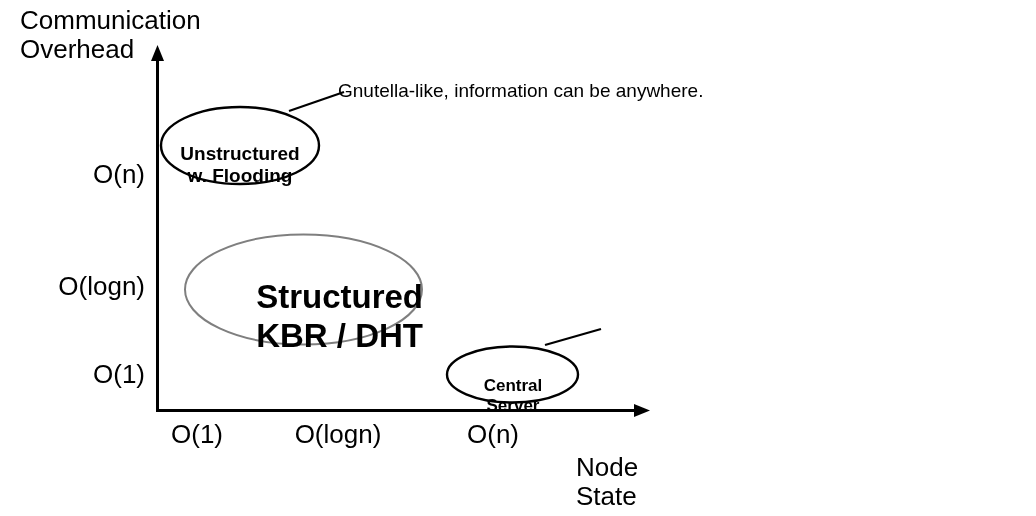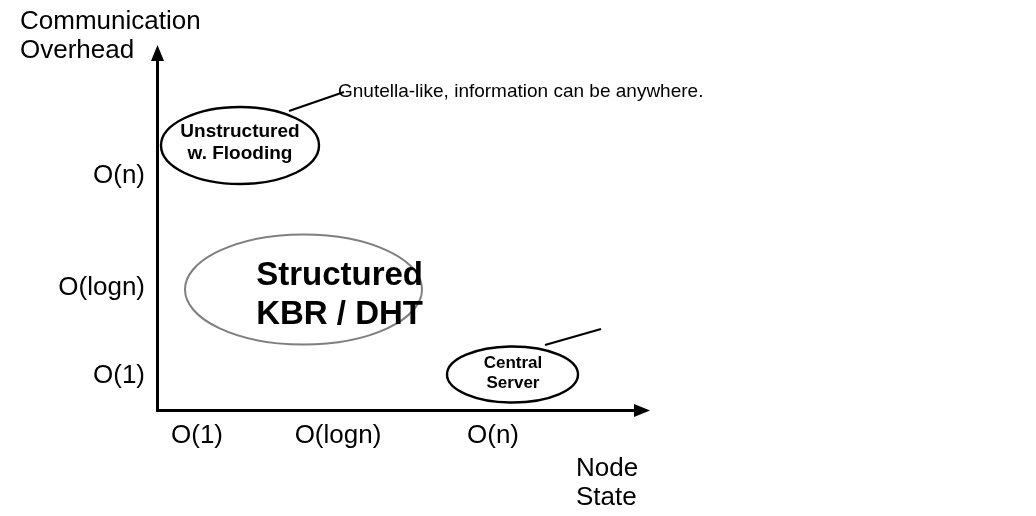--- a/index.html
+++ b/index.html
@@ -71,20 +71,21 @@
   #ann-gnutella { left: 338px; top: 80px; }
   #ann-napster  { left: 609px; top: 322px; }
 
   
   .bubble-label {
     position: absolute;
     text-align: center;
     font-weight: bold;
     white-space: pre;
     line-height: 1.18;
+    margin-top: 23px;
   }
   #label-unstructured {
     left: 161px;
     top: 120px;
     width: 158px;
     font-size: 19px;
   }
   #label-structured {
     left: 185px;
     top: 255px;

